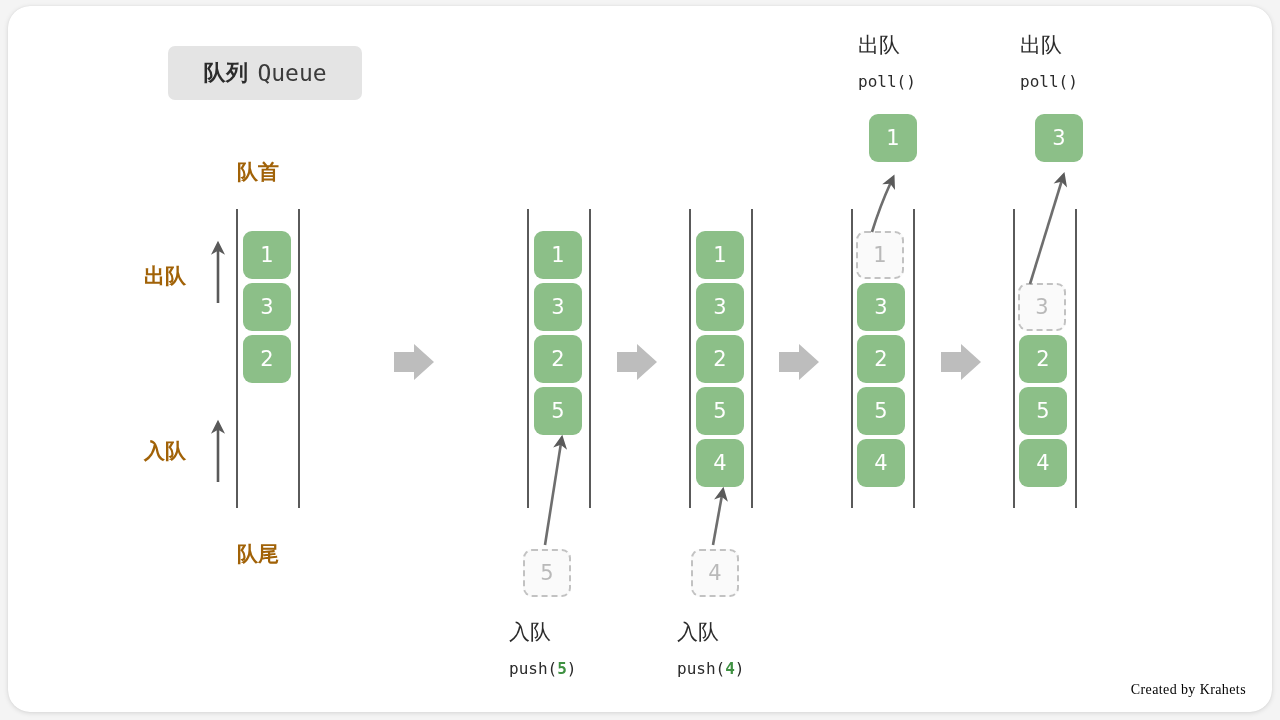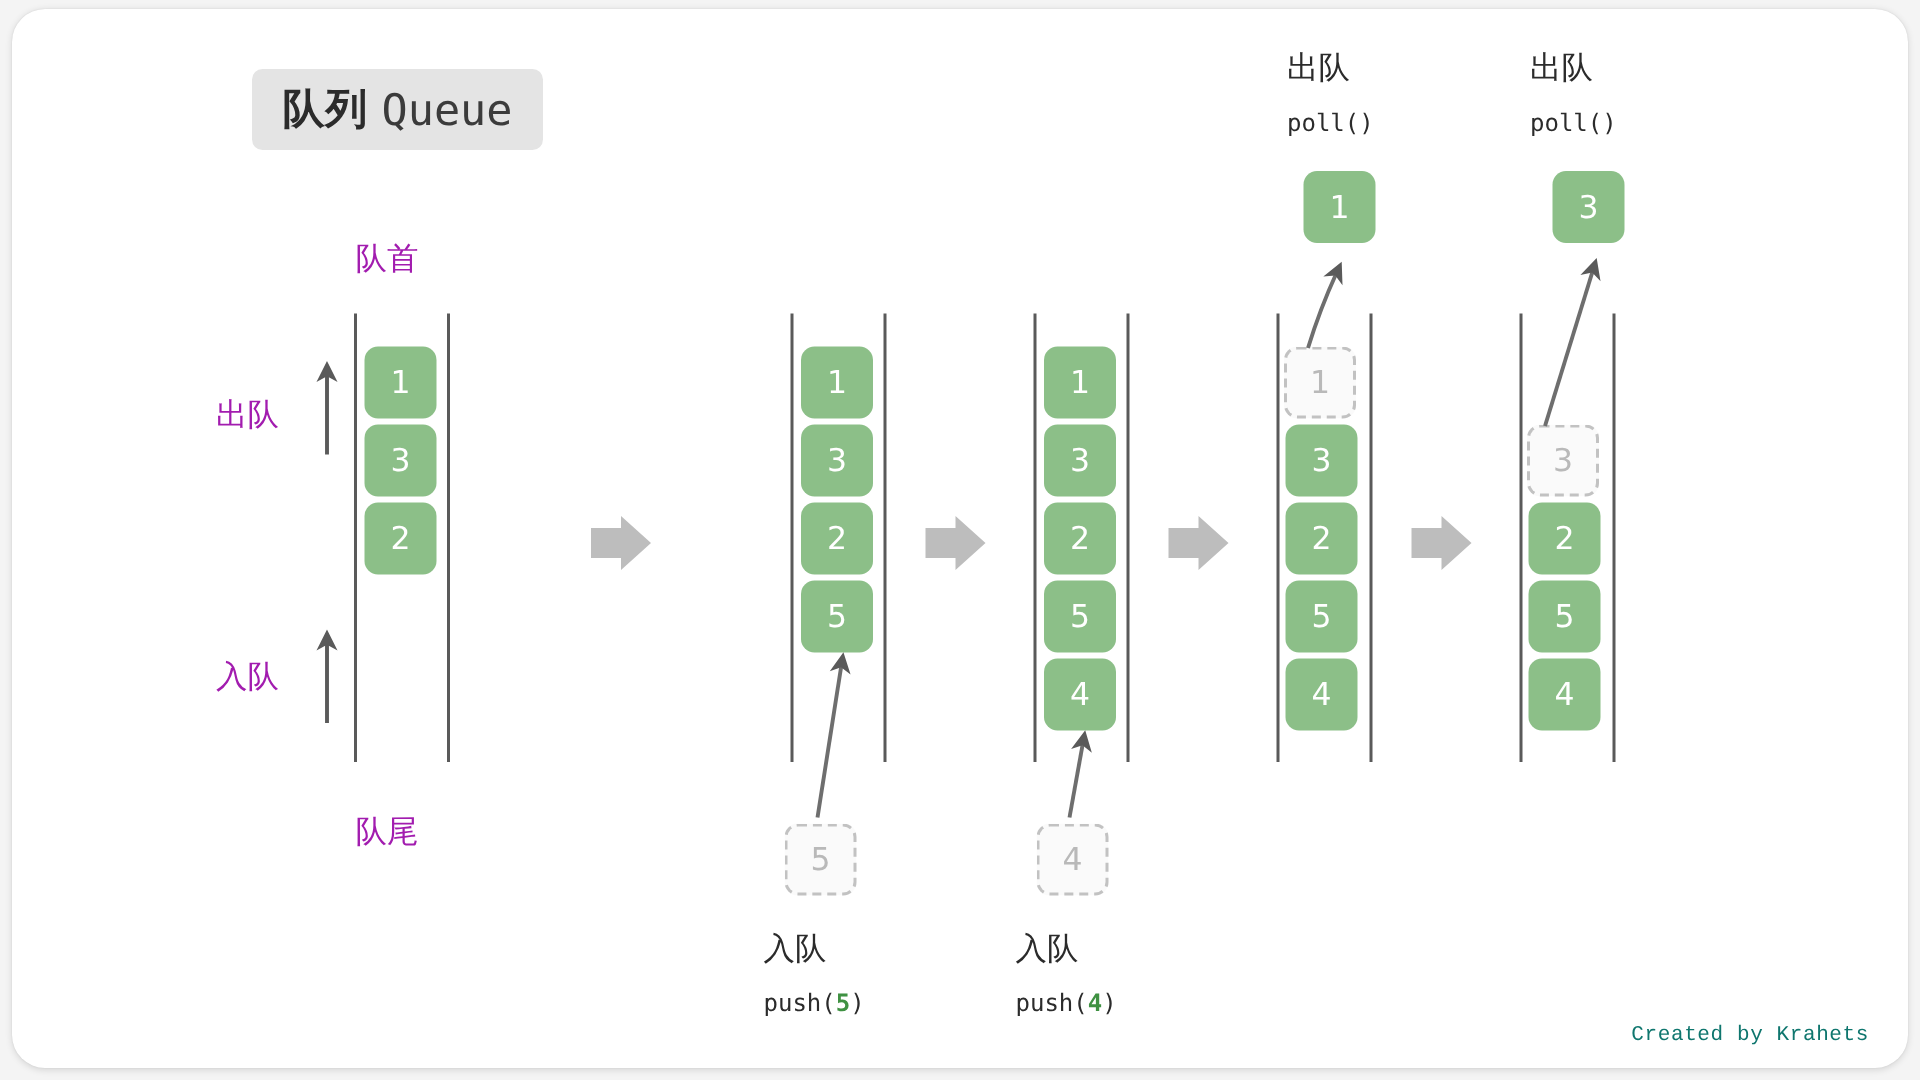--- a/index.html
+++ b/index.html
@@ -41,38 +41,38 @@
     height: 54px;
     background: #e4e4e4;
     border-radius: 7px;
     display: flex;
     align-items: center;
     justify-content: center;
     gap: 9px;
   }
   .title-cn {
     font-family: "DejaVu Sans", sans-serif;
-    font-size: 28px;
+    font-size: 22px;
     font-weight: bold;
     color: #2b2b2b;
     letter-spacing: 0.5px;
   }
   .title-en {
     font-family: "DejaVu Sans Mono", monospace;
-    font-size: 29px;
+    font-size: 23px;
     color: #3b3b3b;
   }
 
   
   .cn-label {
     position: absolute;
     font-family: "DejaVu Sans", sans-serif;
     font-size: 21px;
-    font-weight: normal;
-    color: #a21caf;
+    font-weight: bold;
+    color: #a16207;
     white-space: nowrap;
   }
   .op-label {
     position: absolute;
     font-family: "DejaVu Sans", sans-serif;
     font-size: 21px;
     color: #2b2b2b;
     white-space: nowrap;
     line-height: 35px;
     text-align: left;
@@ -110,23 +110,23 @@
     background: #fafafa;
     border: 2px dashed #c2c2c2;
     color: #b9b9b9;
   }
 
   
   .watermark {
     position: absolute;
     right: 34px;
     bottom: 22px;
-    font-family: Liberation Mono, monospace;
+    font-family: Liberation Serif, serif;
     font-size: 14px;
-    color: #0f766e;
+    color: #000000;
     letter-spacing: 0.4px;
   }
 
   svg.overlay {
     position: absolute;
     left: 0; top: 0;
     width: 1280px; height: 720px;
     pointer-events: none;
   }
 </style>

